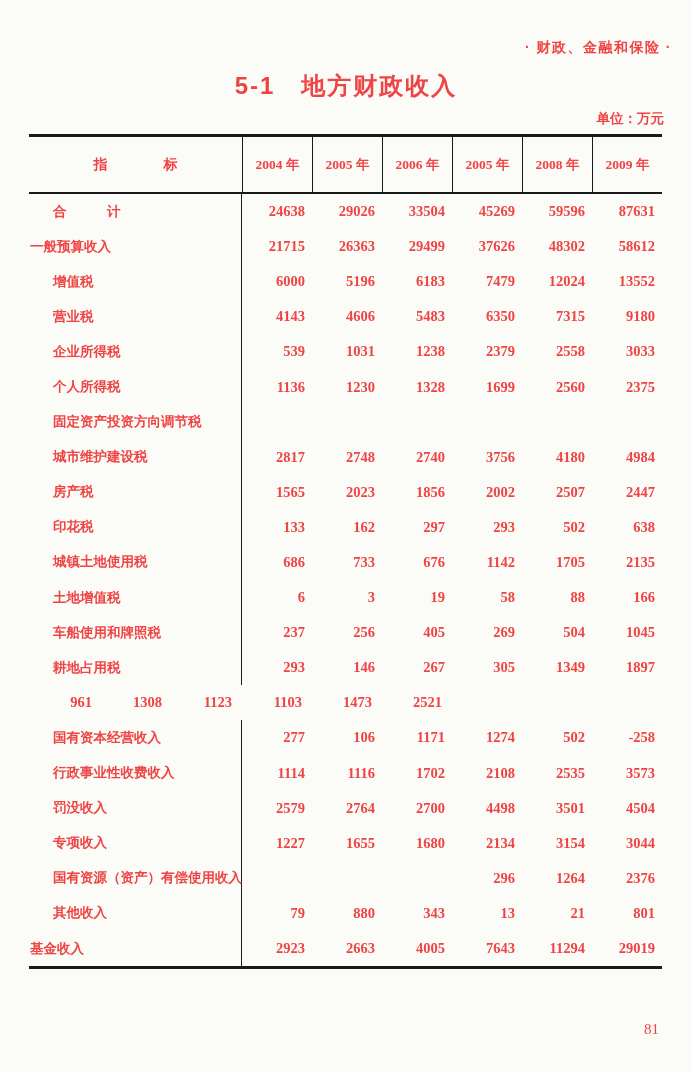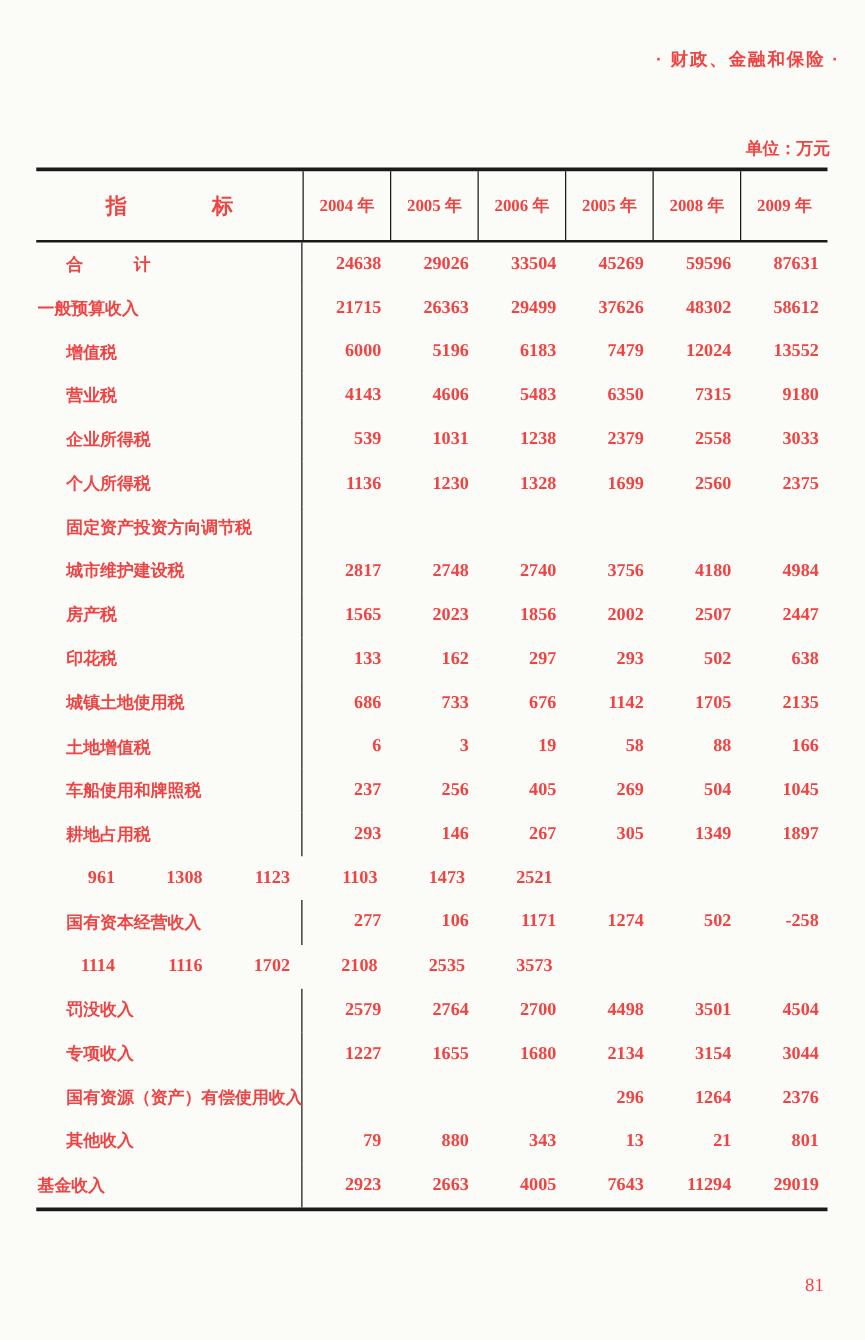--- a/index.html
+++ b/index.html
@@ -26,21 +26,21 @@
   }
   .table{
     position:absolute;left:29px;top:134px;width:633px;
   }
   .thead{
     display:flex;height:60px;box-sizing:border-box;
     border-top:3px solid #1a1a1a;
     border-bottom:2px solid #1a1a1a;
   }
   .th{display:flex;align-items:center;justify-content:center;box-sizing:border-box;}
-  .th-indicator{width:213px;font-size:17px;font-weight:bold;text-align:right;}
+  .th-indicator{width:213px;font-size:14px;font-weight:bold;text-align:right;}
   .th-year{
     width:70px;border-left:1.5px solid #1a1a1a;
     font-size:13.5px;font-weight:bold;
     font-family:"Liberation Serif",serif;
     white-space:nowrap;
   }
   .tbody{border-bottom:3px solid #1a1a1a;}
   .tr{display:flex;height:35.1px;align-items:center;}
   .td-label{
     width:213px;height:100%;
@@ -63,20 +63,21 @@
     font-size:15px;font-family:"Liberation Serif",serif;
   }
 </style>
 </head>
 <body>
 
 <div class="page">
 
   <div class="section-header">·  财政、金融和保险  ·</div>
 
+  <h1 class="title">5-1　地方财政收入</h1>
 
   <div class="unit-note">单位：万元</div>
 
   <div class="table">
     <div class="thead">
       <div class="th th-indicator">指　　　　标</div>
       <div class="th th-year">2004 年</div>
       <div class="th th-year">2005 年</div>
       <div class="th th-year">2006 年</div>
       <div class="th th-year">2005 年</div>
@@ -221,20 +222,21 @@
         <div class="tr">
           <div class="td-label indent-1">国有资本经营收入</div>
           <div class="td-num">277</div>
           <div class="td-num">106</div>
           <div class="td-num">1171</div>
           <div class="td-num">1274</div>
           <div class="td-num">502</div>
           <div class="td-num">-258</div>
         </div>
         <div class="tr">
+          <div class="td-label indent-1">行政事业性收费收入</div>
           <div class="td-num">1114</div>
           <div class="td-num">1116</div>
           <div class="td-num">1702</div>
           <div class="td-num">2108</div>
           <div class="td-num">2535</div>
           <div class="td-num">3573</div>
         </div>
         <div class="tr">
           <div class="td-label indent-1">罚没收入</div>
           <div class="td-num">2579</div>

